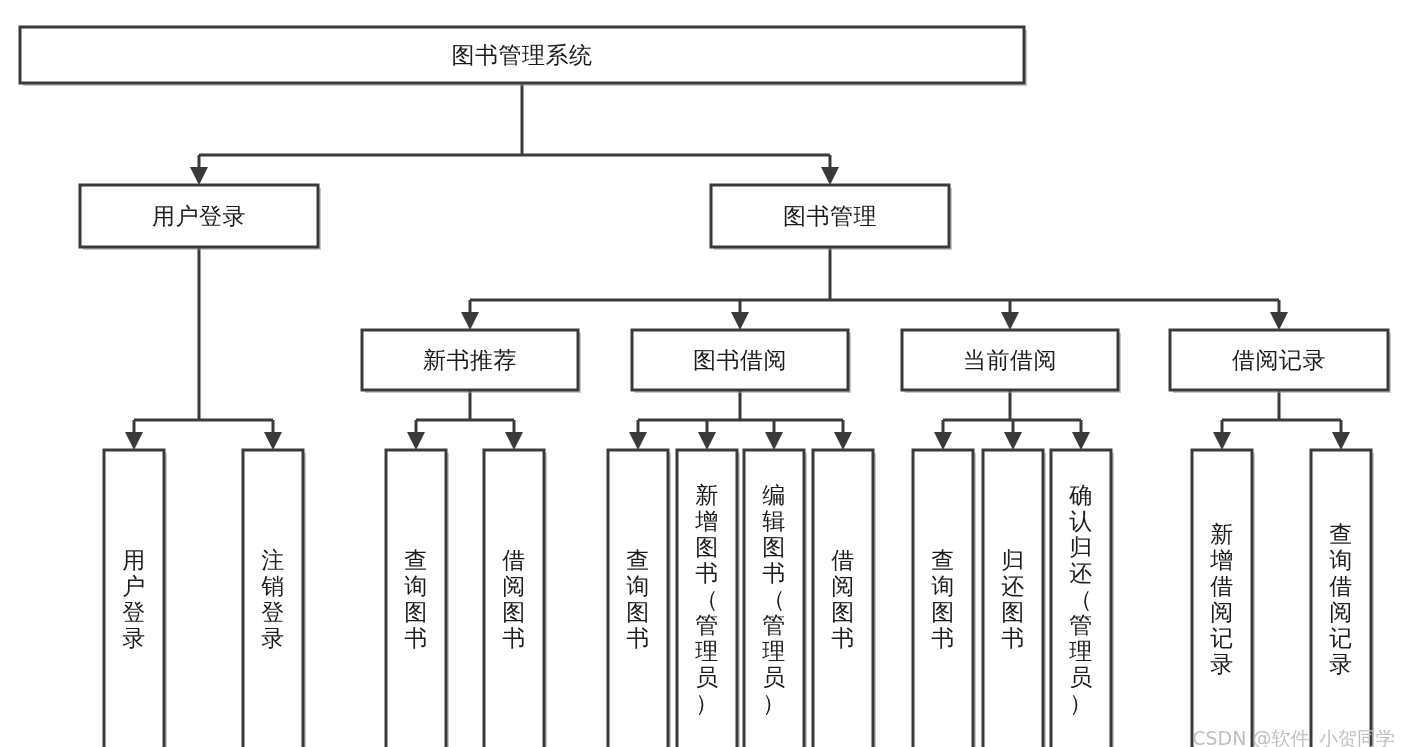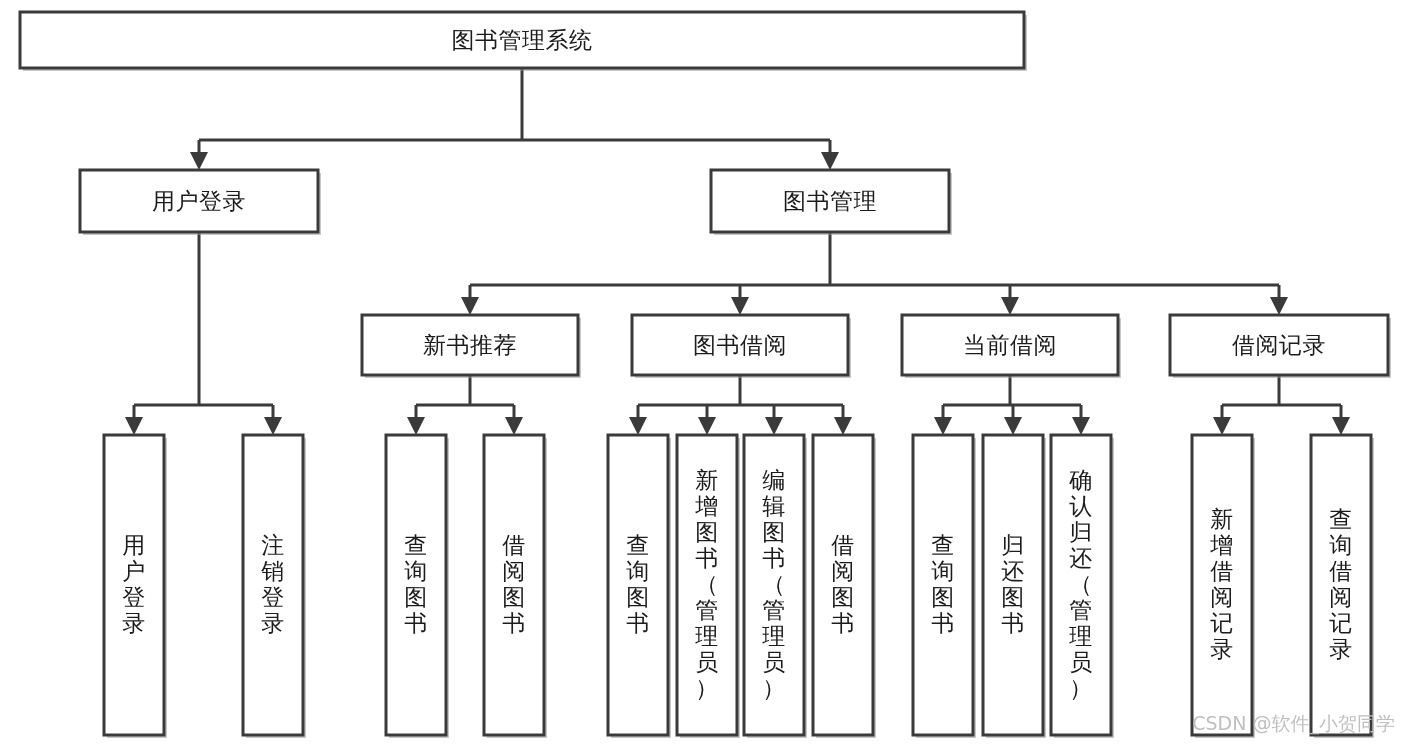--- a/index.html
+++ b/index.html
@@ -11,21 +11,21 @@
   body {
     width: 1405px;
     height: 747px;
     position: relative;
     overflow: hidden;
     font-family: "DejaVu Sans", "Liberation Sans", sans-serif;
   }
   #diagram-root {
     position: absolute;
     left: 0;
-    top: 0;
+    top: 15px;
     width: 1405px;
     height: 531px;
   }
   svg.diagram {
     display: block;
     width: 1405px;
     height: 747px;
     background: #ffffff;
   }
   .node-box {

